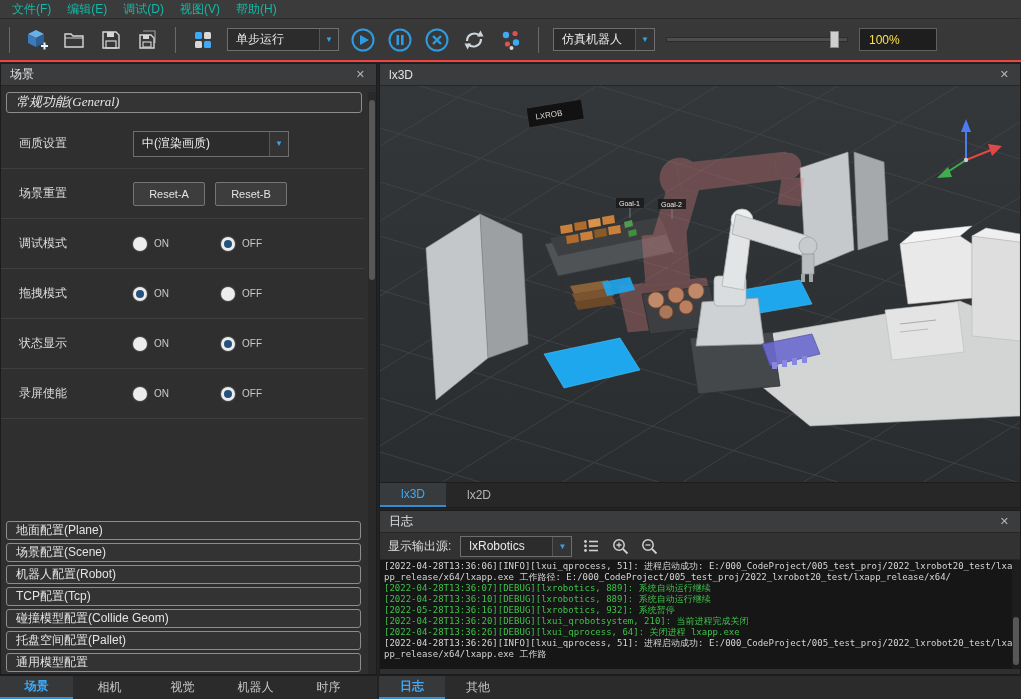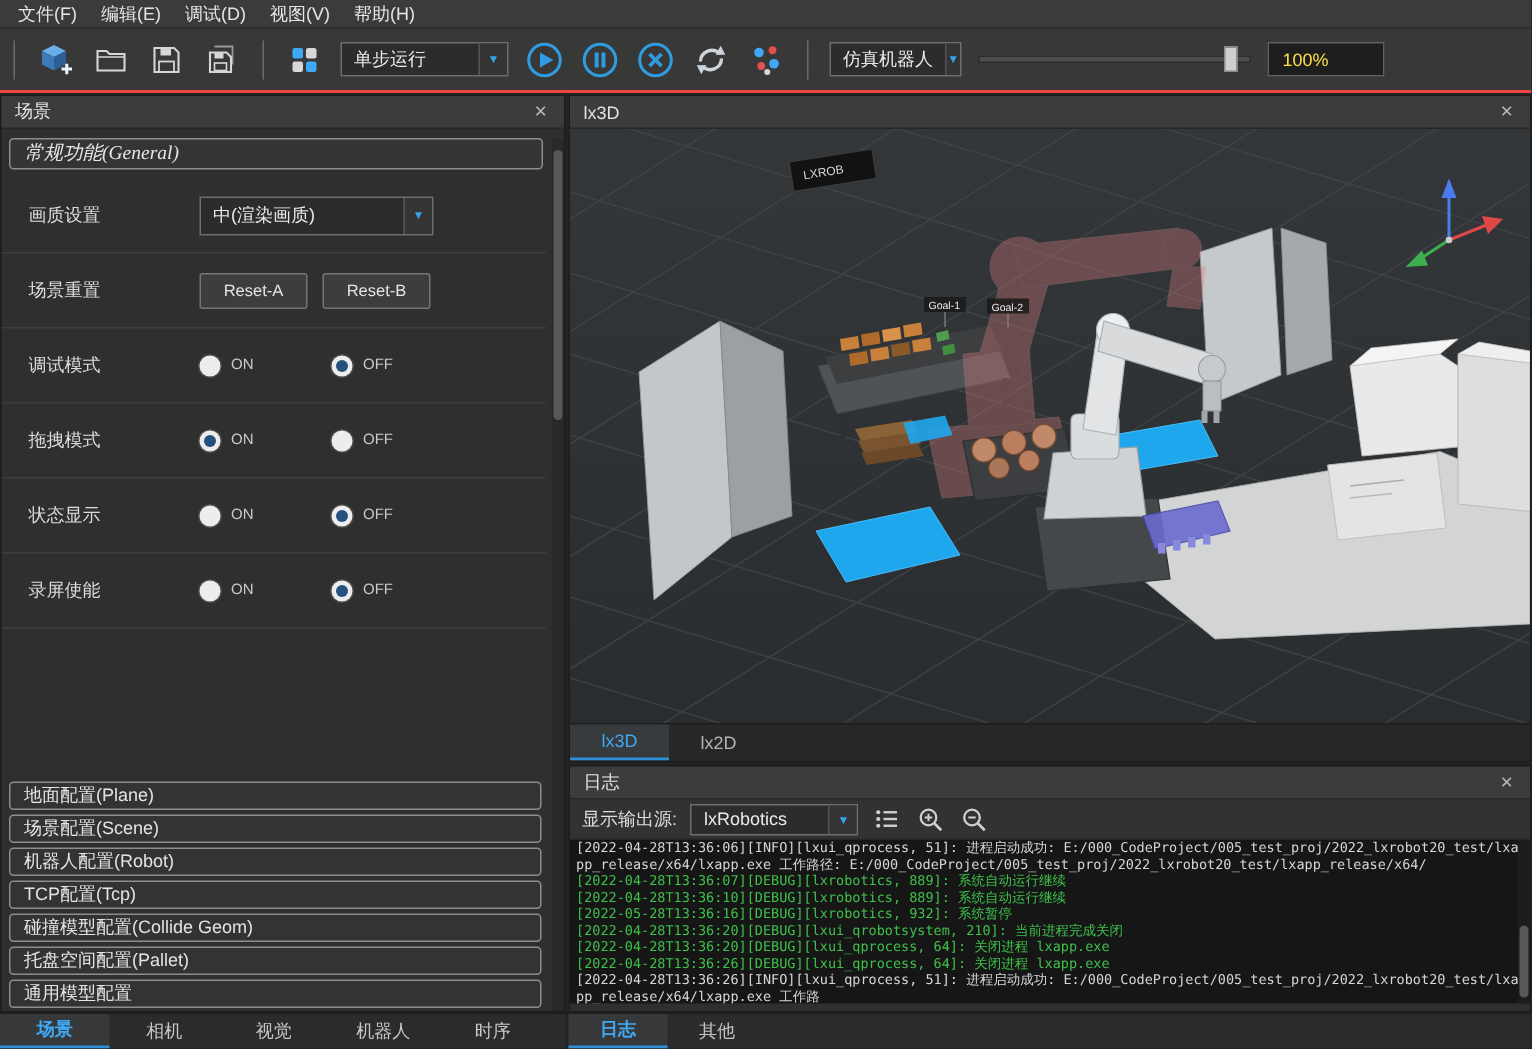--- a/index.html
+++ b/index.html
@@ -1,21 +1,21 @@
 <!DOCTYPE html>
 <html><head>
 <meta charset="utf-8">
 <style>
   *{box-sizing:border-box;margin:0;padding:0}
   html,body{width:1021px;height:699px}
   body{background:#232323;font-family:"Liberation Sans",sans-serif;color:#ddd;overflow:hidden;position:relative}
 
   
   .menubar{position:absolute;left:0;top:0;width:1021px;height:19px;background:#3b3b3b;
-    display:flex;align-items:center;padding:0 4px;font-size:12px;color:#e5e5e5;border-bottom:1px solid #2a2a2a}
+    display:flex;align-items:center;padding:0 4px;font-size:12px;color:#14b8a6;border-bottom:1px solid #2a2a2a}
   .menu-item{padding:0 8px;line-height:19px;cursor:default}
 
   
   .toolbar{position:absolute;left:0;top:19px;width:1021px;height:43px;background:#383838;
     border-bottom:2px solid #ef4444;display:flex;align-items:center;padding:0 6px;gap:11px}
   .tsep{width:1px;height:26px;background:#6a6a6a;margin:0 3px;flex:none}
   .ticon{width:26px;height:26px;display:flex;align-items:center;justify-content:center;flex:none;cursor:pointer}
   .dropdown{height:23px;background:#2c2c2c;border:1px solid #6e6e6e;display:flex;align-items:center;
     font-size:12px;color:#eaeaea;flex:none;cursor:pointer}
   .dd-text{flex:1;padding:0 8px;white-space:nowrap}
@@ -175,21 +175,21 @@
       <circle cx="6" cy="6" r="3.2" fill="#3fa9f5"></circle>
       <circle cx="15" cy="4.5" r="2.6" fill="#e05050"></circle>
       <circle cx="7.5" cy="15" r="2.6" fill="#e05050"></circle>
       <circle cx="16" cy="13.5" r="3.2" fill="#3fa9f5"></circle>
       <circle cx="11.5" cy="19" r="2" fill="#d8d8d8"></circle>
     </svg>
   </div>
 
   <div class="tsep"></div>
 
-  <div class="dropdown" style="width:88px">
+  <div class="dropdown" style="width:102px">
     <span class="dd-text">仿真机器人</span>
     <span class="dd-arrow">▼</span>
   </div>
 
   <div class="slider">
     <div class="slider-track"></div>
     <div class="slider-handle"></div>
   </div>
 
   <div class="zoombox">
@@ -496,21 +496,20 @@
       </svg>
     </div>
   </div>
 
   <div class="log-content">
     <div class="log-line white">[2022-04-28T13:36:06][INFO][lxui_qprocess, 51]: 进程启动成功: E:/000_CodeProject/005_test_proj/2022_lxrobot20_test/lxapp_release/x64/lxapp.exe 工作路径: E:/000_CodeProject/005_test_proj/2022_lxrobot20_test/lxapp_release/x64/</div>
     <div class="log-line green">[2022-04-28T13:36:07][DEBUG][lxrobotics, 889]: 系统自动运行继续</div>
     <div class="log-line green">[2022-04-28T13:36:10][DEBUG][lxrobotics, 889]: 系统自动运行继续</div>
     <div class="log-line green">[2022-05-28T13:36:16][DEBUG][lxrobotics, 932]: 系统暂停</div>
     <div class="log-line green">[2022-04-28T13:36:20][DEBUG][lxui_qrobotsystem, 210]: 当前进程完成关闭</div>
-    <div class="log-line green">[2022-04-28T13:36:20][DEBUG][lxui_qprocess, 64]: 关闭进程 lxapp.exe</div>
     <div class="log-line green">[2022-04-28T13:36:26][DEBUG][lxui_qprocess, 64]: 关闭进程 lxapp.exe</div>
     <div class="log-line white">[2022-04-28T13:36:26][INFO][lxui_qprocess, 51]: 进程启动成功: E:/000_CodeProject/005_test_proj/2022_lxrobot20_test/lxapp_release/x64/lxapp.exe 工作路</div>
     <div class="vscroll" style="background:#1d1d1d">
       <div class="vthumb" style="bottom:4px;height:48px"></div>
     </div>
   </div>
 </div>
 
 <div class="bottom-bar">
   <div class="bt-group-left">

